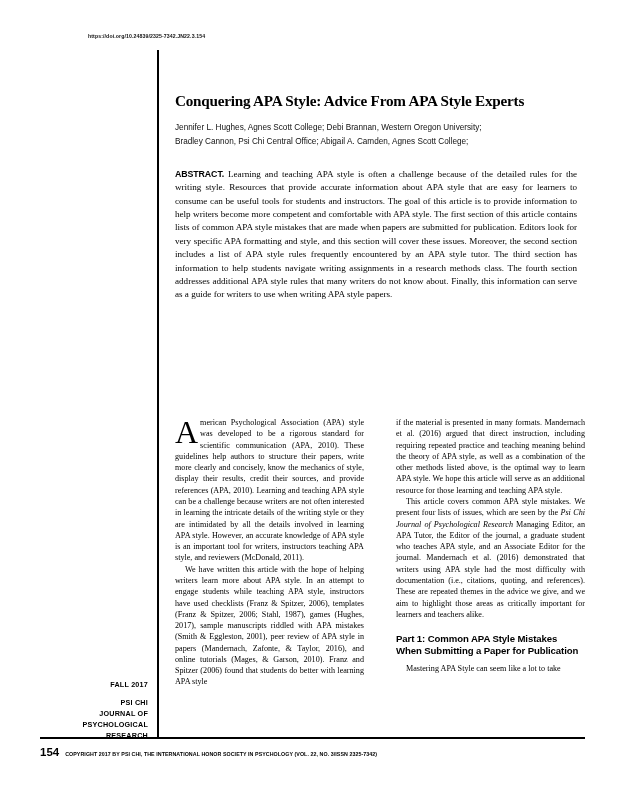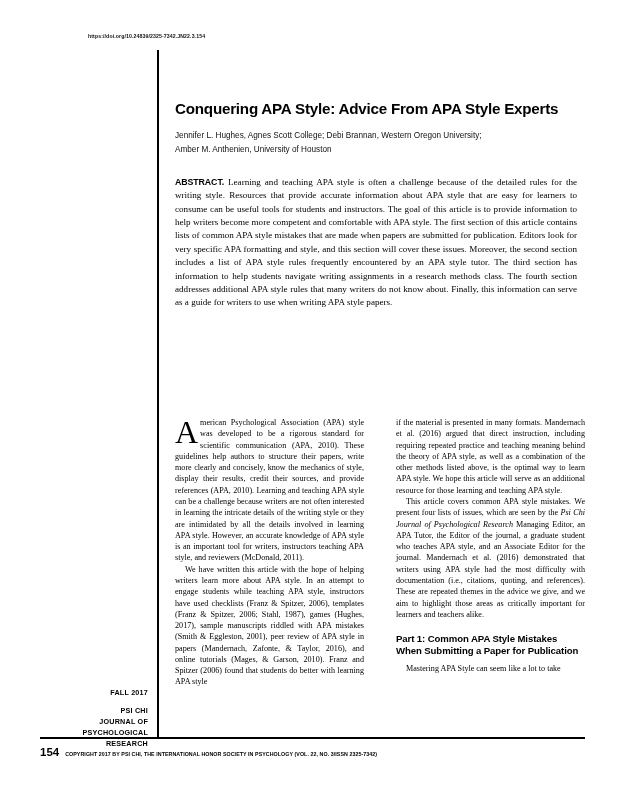--- a/index.html
+++ b/index.html
@@ -53,27 +53,27 @@
 
   
   .content {
     position: absolute;
     left: 175px;
     top: 84px;
     width: 410px;
   }
 
   .title {
-    font-family: Liberation Sans, sans-serif;
+    font-family: Liberation Serif, serif;
     font-weight: 700;
     font-size: 15.2px;
     line-height: 1.2;
     color: #000;
     letter-spacing: -0.015em;
-    margin: 16px 0 11px 0;
+    margin: 8px 0 11px 0;
   }
 
   .authors {
     font-family: "Liberation Sans", sans-serif;
     font-size: 8.2px;
     line-height: 1.62;
     color: #111;
     margin: 0 0 20px 0;
   }
   .authors div { white-space: nowrap; }
@@ -154,21 +154,21 @@
     top: 680px;
     width: 108px;
     text-align: right;
     font-family: "Liberation Sans", sans-serif;
     font-weight: 700;
     font-size: 7.2px;
     line-height: 1.52;
     letter-spacing: 0.03em;
     color: #000;
   }
-  .sidebar .issue { margin-bottom: 7px; margin-top: 8px; }
+  .sidebar .issue { margin-bottom: 7px; }
 
   
   .footer {
     position: absolute;
     left: 40px;
     top: 746px;
     width: 545px;
     display: flex;
     align-items: baseline;
     gap: 6px;
@@ -197,21 +197,21 @@
   <div class="doi">https://doi.org/10.24839/2325-7342.JN22.3.154</div>
 
   <div class="vrule"></div>
   <div class="hrule"></div>
 
   <div class="content">
     <h1 class="title">Conquering APA Style: Advice From APA Style Experts</h1>
 
     <div class="authors">
       <div>Jennifer L. Hughes, Agnes Scott College; Debi Brannan, Western Oregon University;</div>
-      <div>Amber M. Anthenien, University of Houston</div>
+      <div>Bradley Cannon, Psi Chi Central Office; Abigail A. Camden, Agnes Scott College;</div>
     </div>
 
     <p class="abstract"><span class="abs-label">ABSTRACT.</span><span> Learning and teaching APA style is often a challenge because of the detailed rules for the writing style. Resources that provide accurate information about APA style that are easy for learners to consume can be useful tools for students and instructors. The goal of this article is to provide information to help writers become more competent and comfortable with APA style. The first section of this article contains lists of common APA style mistakes that are made when papers are submitted for publication. Editors look for very specific APA formatting and style, and this section will cover these issues. Moreover, the second section includes a list of APA style rules frequently encountered by an APA style tutor. The third section has information to help students navigate writing assignments in a research methods class. The fourth section addresses additional APA style rules that many writers do not know about. Finally, this information can serve as a guide for writers to use when writing APA style papers.</span></p>
   </div>
 
   <div class="cols">
 
     <div class="col col-left">
       <p class="body-p dropcap-p"><span class="dropcap">A</span><span>merican Psychological Association (APA) style was developed to be a rigorous standard for scientific communication (APA, 2010). These guidelines help authors to structure their papers, write more clearly and concisely, know the mechanics of style, display their results, credit their sources, and provide references (APA, 2010). Learning and teaching APA style can be a challenge because writers are not often interested in learning the intricate details of the writing style or they are intimidated by all the details involved in learning APA style. However, an accurate knowledge of APA style is an important tool for writers, instructors teaching APA style, and reviewers (McDonald, 2011).</span></p>
       <p class="body-p">We have written this article with the hope of helping writers learn more about APA style. In an attempt to engage students while teaching APA style, instructors have used checklists (Franz &amp; Spitzer, 2006), templates (Franz &amp; Spitzer, 2006; Stahl, 1987), games (Hughes, 2017), sample manuscripts riddled with APA mistakes (Smith &amp; Eggleston, 2001), peer review of APA style in papers (Mandernach, Zafonte, &amp; Taylor, 2016), and online tutorials (Mages, &amp; Garson, 2010). Franz and Spitzer (2006) found that students do better with learning APA style</p>

